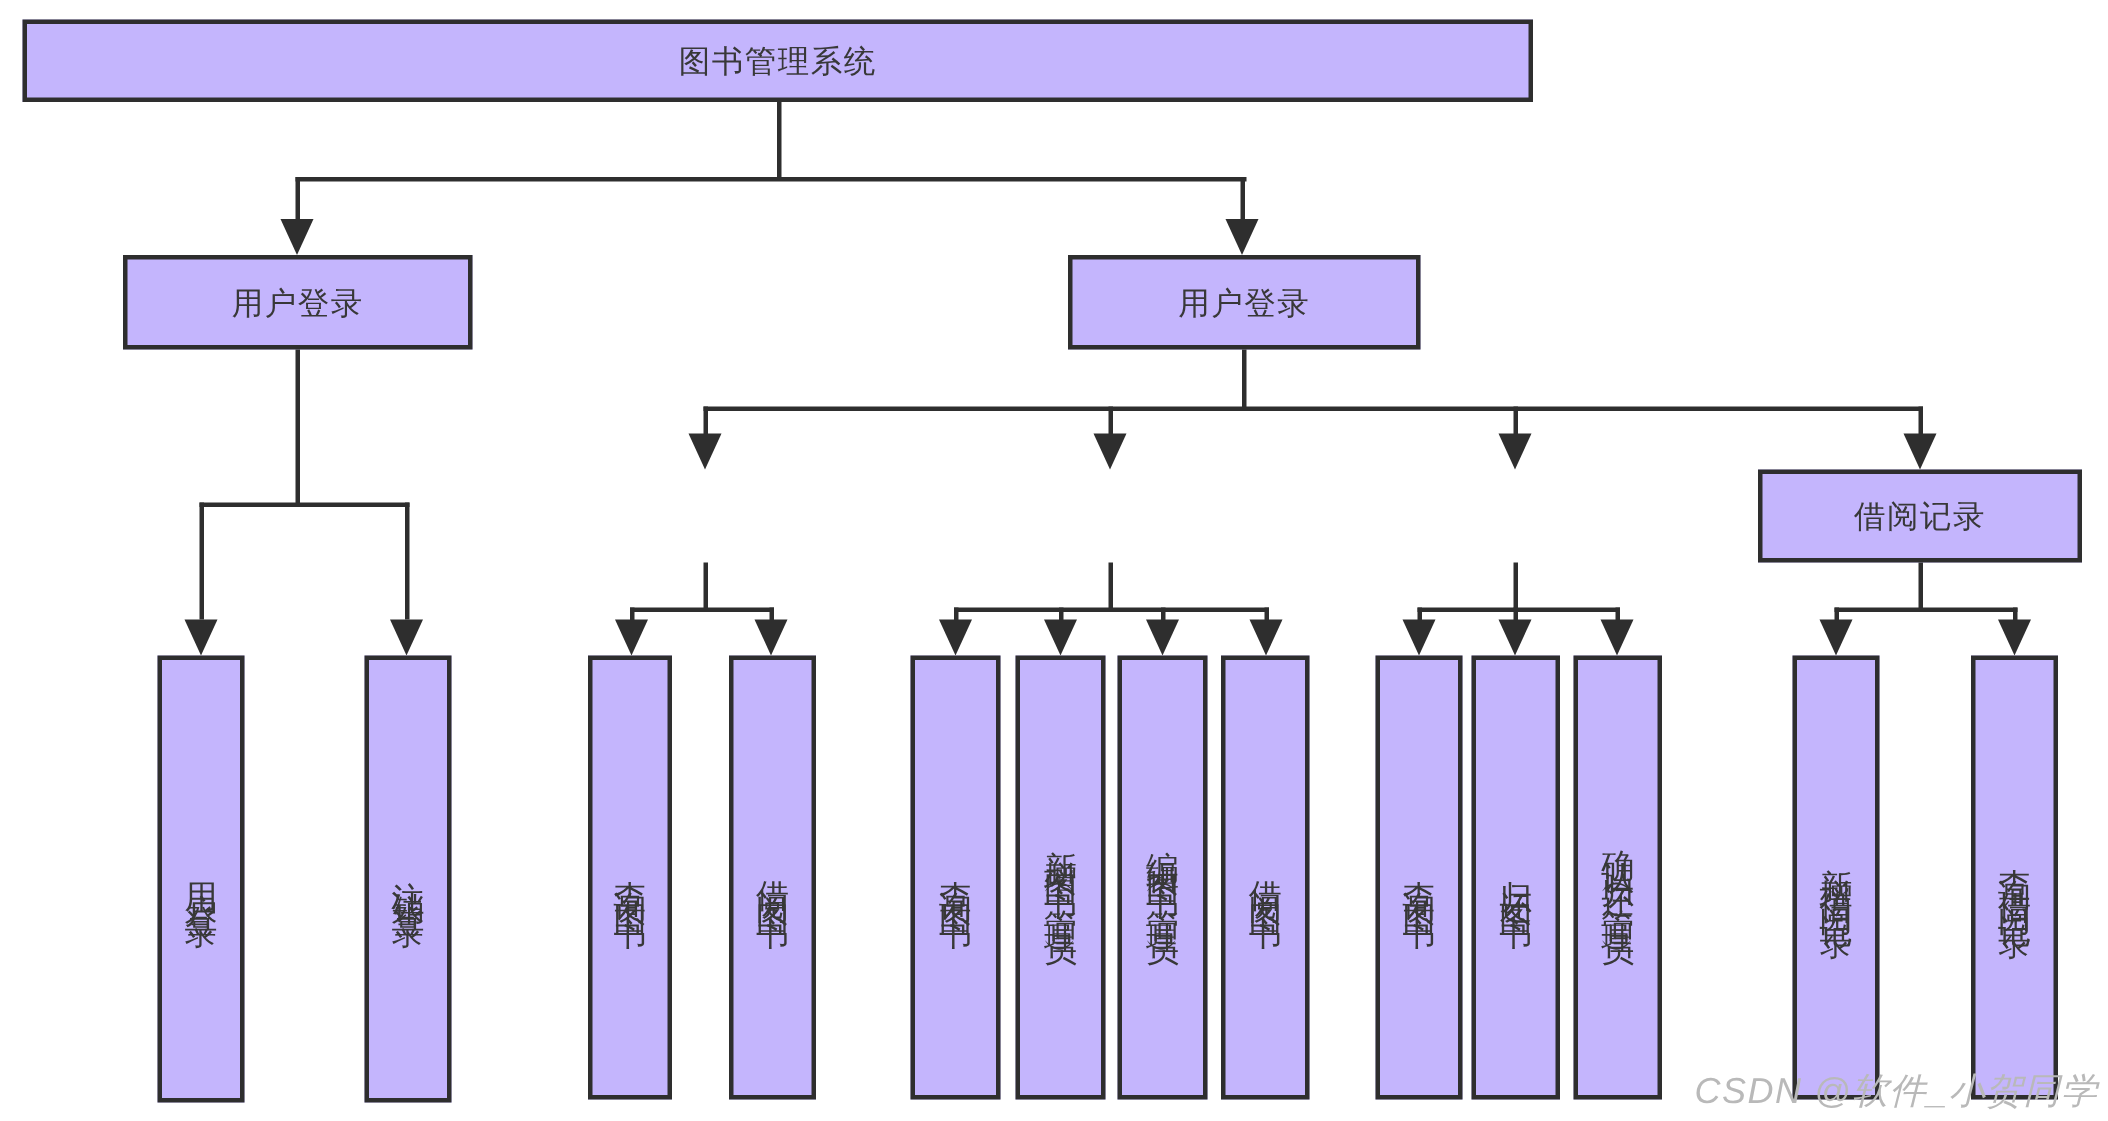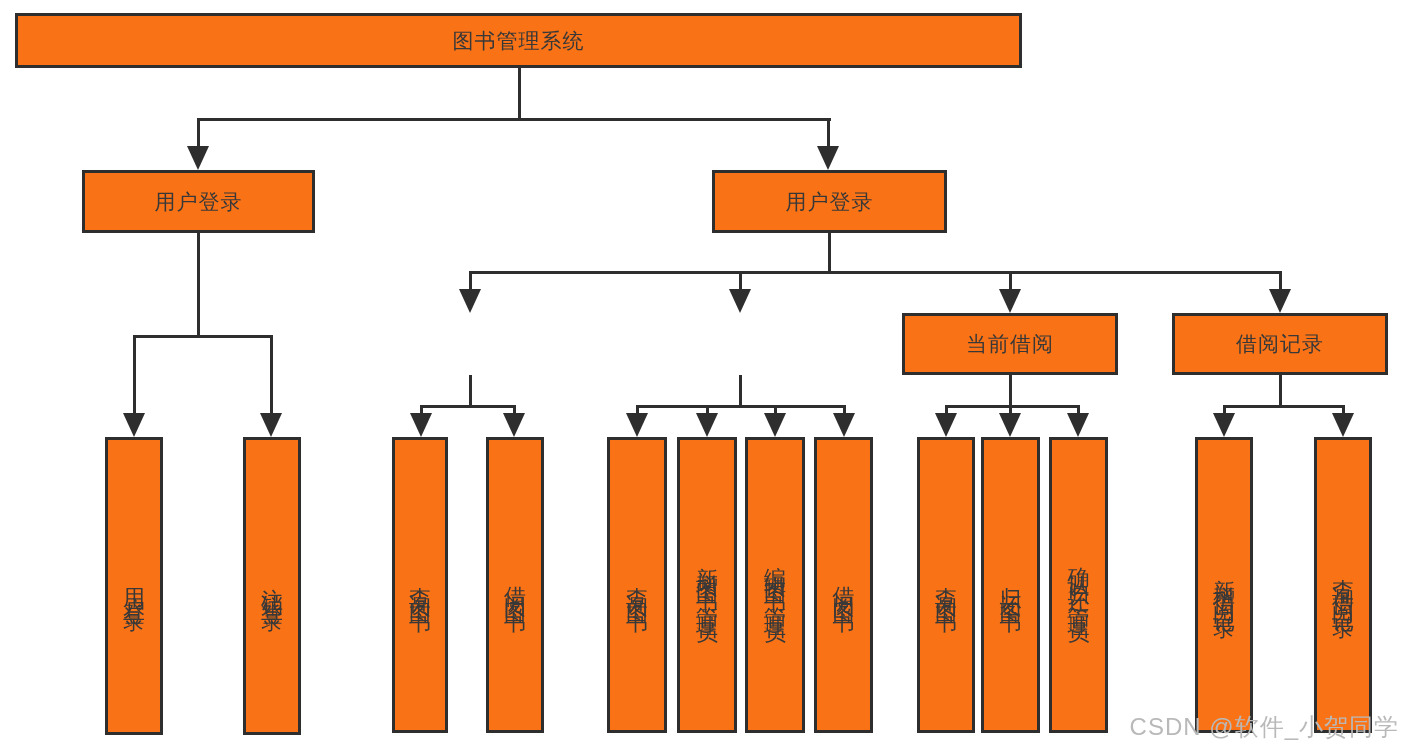--- a/index.html
+++ b/index.html
@@ -12,21 +12,21 @@
     position: relative;
     width: 1405px;
     height: 747px;
     background: #ffffff;
     overflow: hidden;
   }
   .box {
     position: absolute;
     box-sizing: border-box;
     border: 3px solid #2e2e2e;
-    background: #f97316;
+    background: #c4b5fd;
     display: flex;
     align-items: center;
     justify-content: center;
   }
   .hbox {
     font-size: 21px;
     color: #383838;
     letter-spacing: 1px;
     white-space: nowrap;
   }
@@ -59,20 +59,21 @@
   }
   #watermark {
     position: absolute;
     right: 6px;
     bottom: 4px;
     font-size: 24px;
     color: #b9b9b9;
     letter-spacing: 1px;
     z-index: 5;
     white-space: nowrap;
+    font-style: italic;
   }
 </style>
 </head>
 <body>
 
 <div id="stage">
 
   <div class="box hbox" style="left:15px; top:13px; width:1007px; height:55px;">
     <span>图书管理系统</span>
   </div>
@@ -103,23 +104,20 @@
   <div class="hline" style="left:469px; top:271px; width:813px;"></div>
   <div class="vline" style="left:469px; top:271px; height:20px;"></div>
   <div class="arr" style="left:459px; top:289px;"></div>
   <div class="vline" style="left:739px; top:271px; height:20px;"></div>
   <div class="arr" style="left:729px; top:289px;"></div>
   <div class="vline" style="left:1009px; top:271px; height:20px;"></div>
   <div class="arr" style="left:999px; top:289px;"></div>
   <div class="vline" style="left:1279px; top:271px; height:20px;"></div>
   <div class="arr" style="left:1269px; top:289px;"></div>
 
-  <div class="box hbox" style="left:902px; top:313px; width:216px; height:62px;">
-    <span>当前借阅</span>
-  </div>
   <div class="box hbox" style="left:1172px; top:313px; width:216px; height:62px;">
     <span>借阅记录</span>
   </div>
 
   <div class="vline" style="left:469px; top:375px; height:32px;"></div>
   <div class="hline" style="left:420px; top:405px; width:96px;"></div>
   <div class="vline" style="left:420px; top:405px; height:10px;"></div>
   <div class="arr" style="left:410px; top:413px;"></div>
   <div class="vline" style="left:513px; top:405px; height:10px;"></div>
   <div class="arr" style="left:503px; top:413px;"></div>

